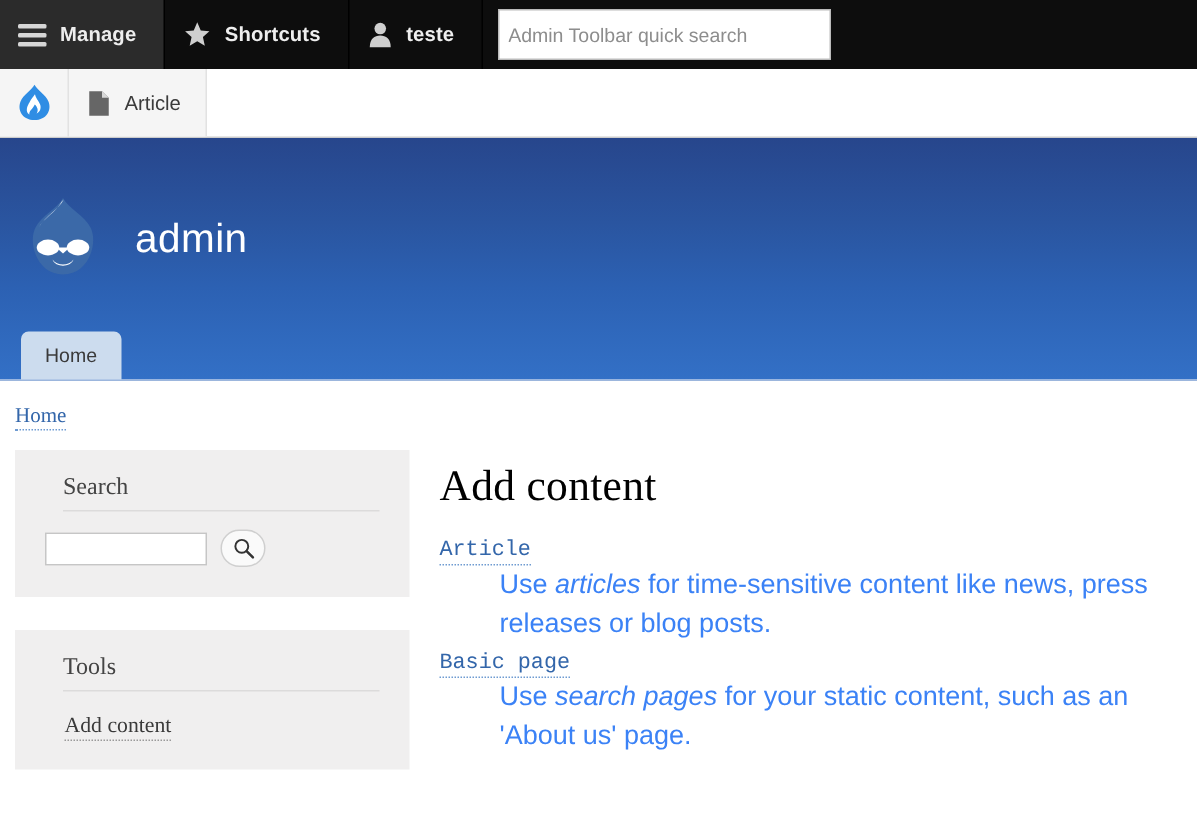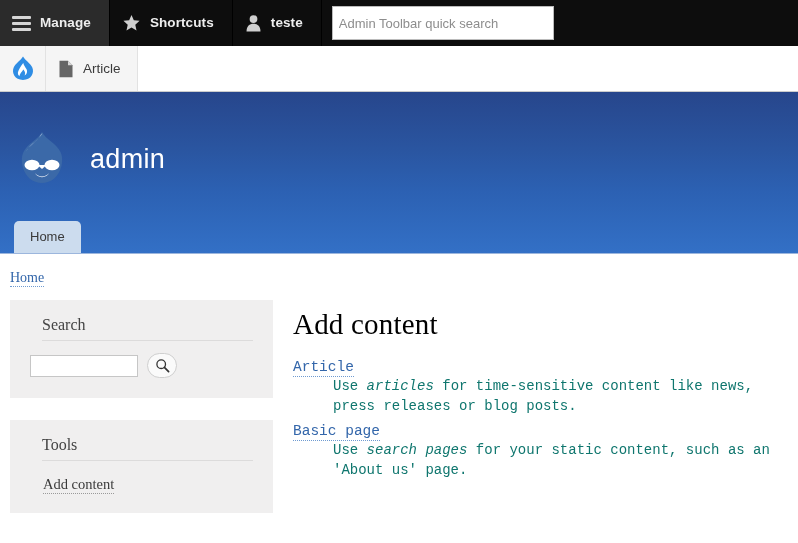--- a/index.html
+++ b/index.html
@@ -212,23 +212,23 @@
   dl.node-type-list dt a {
     font-family: Liberation Mono, monospace;
     font-size: 14.5px;
     color: #3366aa;
     text-decoration: none;
     border-bottom: 1px dotted #6f9bd1;
     padding-bottom: 1px;
   }
   dl.node-type-list dd {
     margin: 0 0 4px 40px;
-    font-family: Liberation Mono, monospace;
-    font-size: 14px;
-    color: #0f766e;
+    font-family: Liberation Sans, sans-serif;
+    font-size: 18px;
+    color: #3b82f6;
     line-height: 1.45;
   }
   dl.node-type-list dd em { font-style: italic; }
 </style>
 </head>
 <body>
 
 <div class="admin-toolbar">
 
   <div class="toolbar-tab active">

